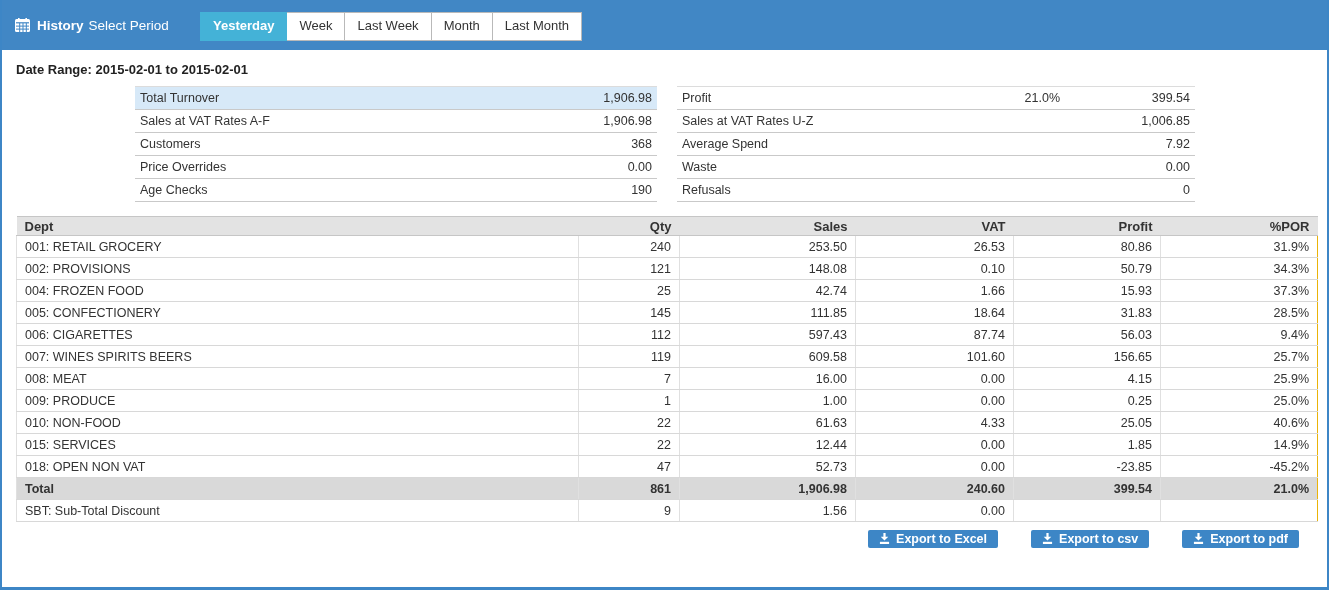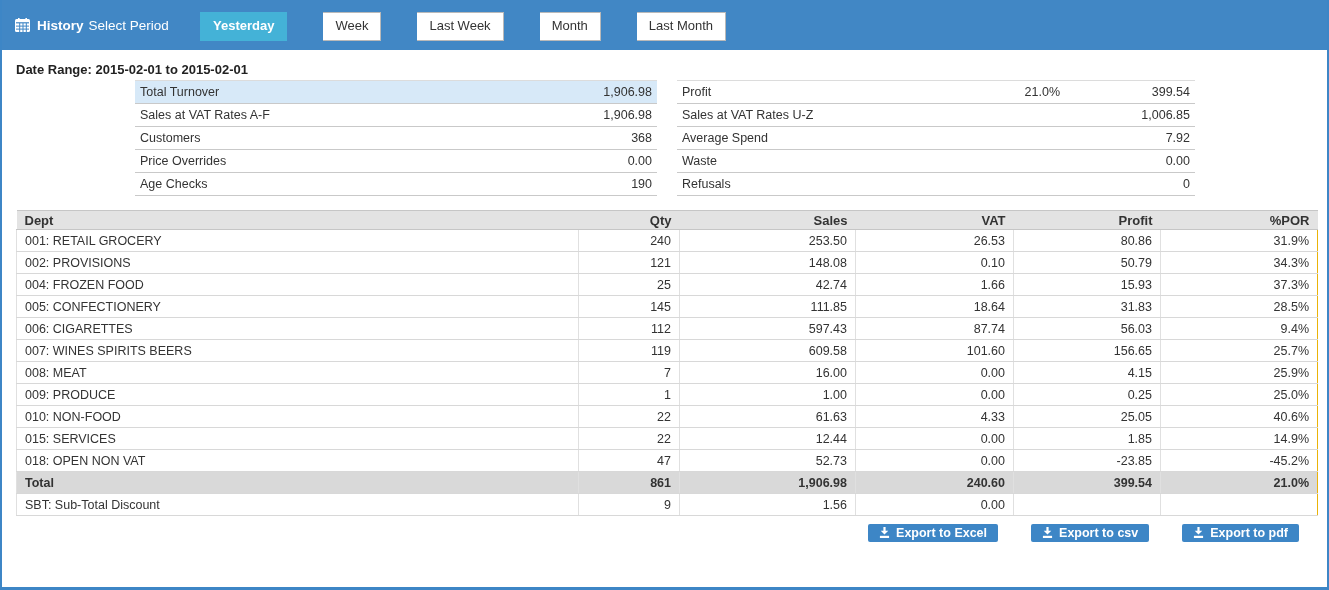--- a/index.html
+++ b/index.html
@@ -14,36 +14,36 @@
 
   
   .topbar {
     position:relative; height:50px; background:#4187c5;
     display:flex; align-items:center; padding-left:13px;
   }
   .topbar .cal { display:inline-flex; margin-right:7px; }
   .topbar .title { color:#fff; font-weight:bold; font-size:13.5px; }
   .topbar .subtitle { color:#fff; font-size:13.5px; margin-left:5px; }
 
-  .tabs { position:absolute; left:198px; top:12px; display:flex;gap:36px; }
+  .tabs { position:absolute; left:198px; top:12px; display:flex; }
   .tab {
     background:#fff; border:1px solid #b9b9b9; border-left:none;
     padding:6px 12px 7px; font-size:13px; color:#333; cursor:pointer;
     white-space:nowrap; line-height:14px;
   }
   .tab:first-child { border-left:1px solid #b9b9b9; }
   .tab.active {
     background:#44b2d7; border-color:#44b2d7; color:#fff; font-weight:bold;
   }
 
   
   .content { padding:0 14px; }
   .date-range { padding-top:12px; font-size:13px; font-weight:bold; color:#222; }
 
-  .summary-wrap { display:flex; margin-top:3px; }
+  .summary-wrap { display:flex; margin-top:9px; }
   .spacer-left { width:119px; flex:none; }
   table.summary { border-collapse:collapse; table-layout:fixed; font-size:12.5px; }
   table.summary.left  { width:522px; margin-right:20px; }
   table.summary.right { width:518px; }
   table.summary td {
     height:23px; border-bottom:1px solid #c9c9c9; padding:0 5px;
     white-space:nowrap; overflow:hidden;
   }
   table.summary tr:first-child td { border-top:1px solid #dcdcdc; }
   table.summary td.lbl { text-align:left; }

